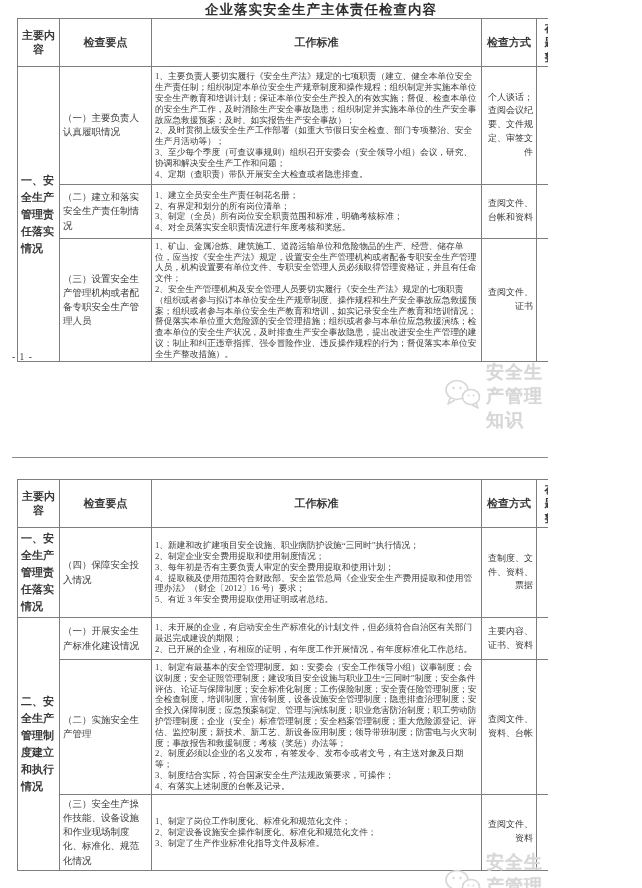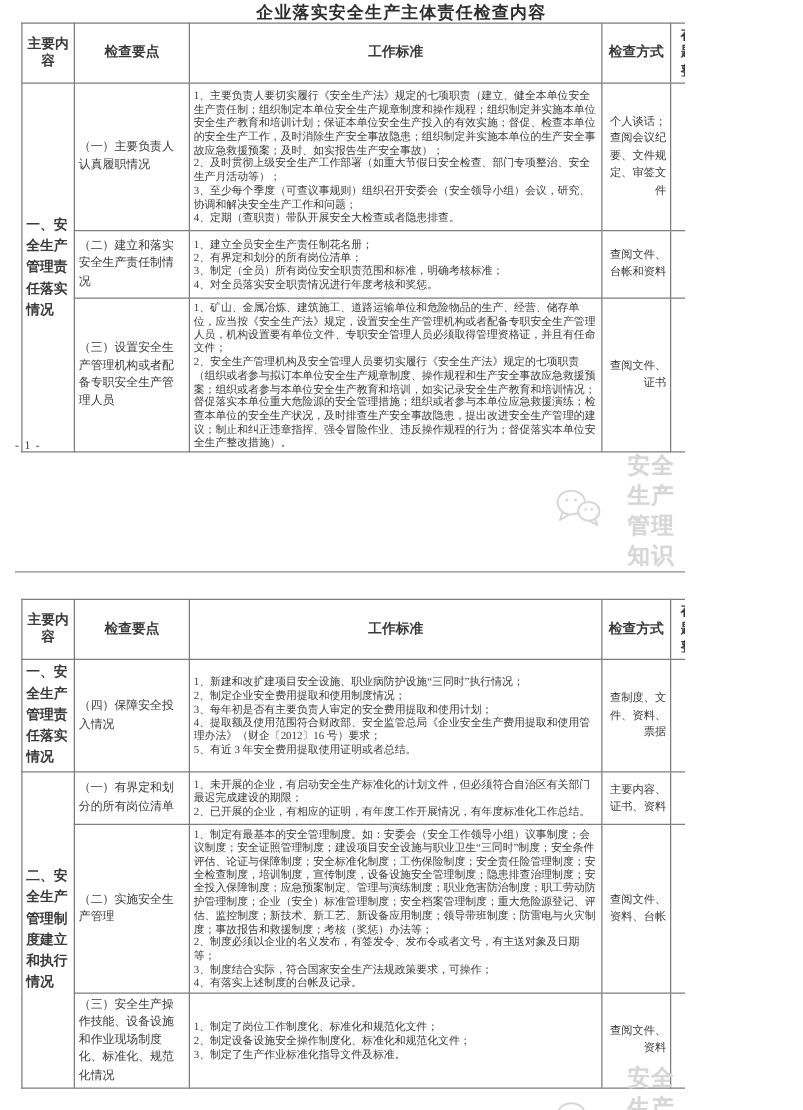--- a/index.html
+++ b/index.html
@@ -16,21 +16,21 @@
   td.pt{font-size:9.5px;text-align:left;line-height:1.5;padding:2px 4px;color:#555;}
   td.std{font-size:8.7px;text-align:left;line-height:1.24;white-space:pre-line;
          color:#3f3f3f;padding:2px 4px;}
   td.mth{font-size:9px;text-align:right;line-height:1.55;color:#555;padding:2px 4px;}
   td.iss{background:#fff;}
   #table1{position:absolute;left:17px;top:18px;}
   #table2{position:absolute;left:17px;top:479px;}
   .pagenum{position:absolute;font-size:9.5px;color:#3a3a3a;letter-spacing:1px;}
   #pagenum1{left:12px;top:352px;}
   #pagenum2{left:557px;top:837px;}
-  .watermark{position:absolute;display:flex;align-items:center;gap:20px;}
+  .watermark{position:absolute;display:flex;align-items:center;gap:4px;}
   #watermark1{left:444px;top:360px;}
   #watermark2{left:444px;top:850px;}
   .wm-text{font-size:18px;font-weight:bold;color:#d7d7d7;letter-spacing:1px;
            text-shadow:0 0 1px #e9e9e9;}
   .wm-icon{flex:0 0 auto;}
   .page-divider{position:absolute;left:12px;top:457px;width:566px;height:1px;
                 background:#8a8a8a;}
 </style>
 </head>
 <body>
@@ -126,21 +126,21 @@
       <td class="std">1、新建和改扩建项目安全设施、职业病防护设施“三同时”执行情况；
 2、制定企业安全费用提取和使用制度情况；
 3、每年初是否有主要负责人审定的安全费用提取和使用计划；
 4、提取额及使用范围符合财政部、安全监管总局《企业安全生产费用提取和使用管理办法》（财企〔2012〕16 号）要求；
 5、有近 3 年安全费用提取使用证明或者总结。</td>
       <td class="mth">查制度、文件、资料、票据</td>
       <td class="iss"></td>
     </tr>
     <tr style="height:42px;">
       <td class="sec" rowspan="3">二、安全生产管理制度建立和执行情况</td>
-      <td class="pt">（一）有界定和划分的所有岗位清单</td>
+      <td class="pt">（一）开展安全生产标准化建设情况</td>
       <td class="std">1、未开展的企业，有启动安全生产标准化的计划文件，但必须符合自治区有关部门最迟完成建设的期限；
 2、已开展的企业，有相应的证明，有年度工作开展情况，有年度标准化工作总结。</td>
       <td class="mth">主要内容、证书、资料</td>
       <td class="iss"></td>
     </tr>
     <tr style="height:110px;">
       <td class="pt">（二）实施安全生产管理</td>
       <td class="std">1、制定有最基本的安全管理制度。如：安委会（安全工作领导小组）议事制度；会议制度；安全证照管理制度；建设项目安全设施与职业卫生“三同时”制度；安全条件评估、论证与保障制度；安全标准化制度；工伤保险制度；安全责任险管理制度；安全检查制度，培训制度，宣传制度，设备设施安全管理制度；隐患排查治理制度；安全投入保障制度；应急预案制定、管理与演练制度；职业危害防治制度；职工劳动防护管理制度；企业（安全）标准管理制度；安全档案管理制度；重大危险源登记、评估、监控制度；新技术、新工艺、新设备应用制度；领导带班制度；防雷电与火灾制度；事故报告和救援制度；考核（奖惩）办法等；
 2、制度必须以企业的名义发布，有签发令、发布令或者文号，有主送对象及日期等；
 3、制度结合实际，符合国家安全生产法规政策要求，可操作；

